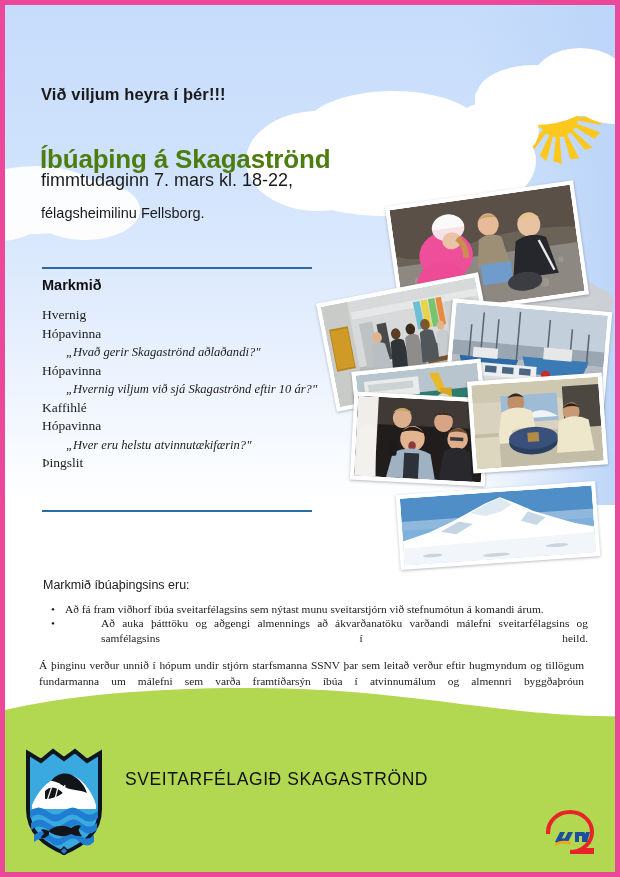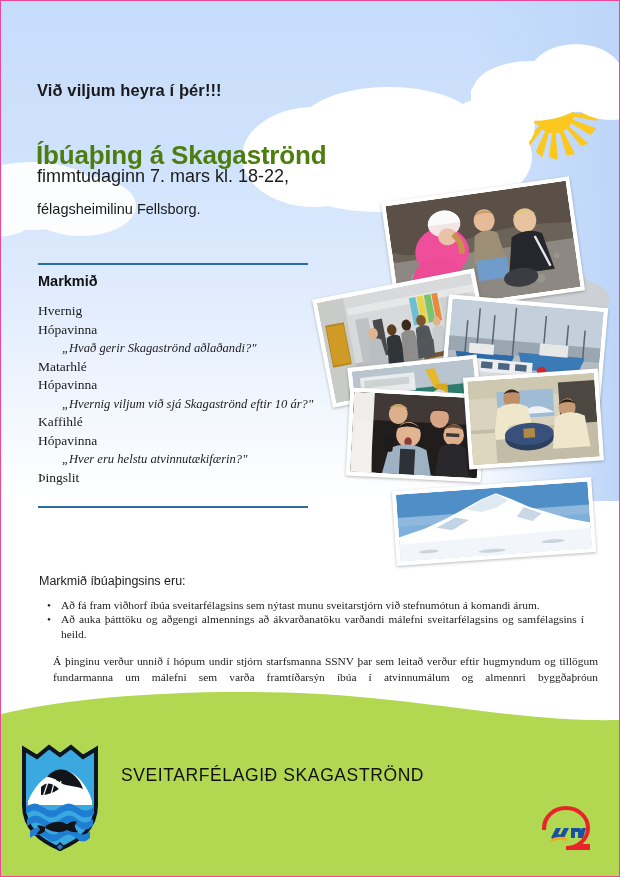--- a/index.html
+++ b/index.html
@@ -6,21 +6,21 @@
     margin: 0;
     padding: 0;
     background: #ffffff;
   }
   .poster {
     position: relative;
     width: 620px;
     height: 877px;
     overflow: hidden;
     background: #ffffff;
-    border: 1px solid #ec4899;
+    border: 5px solid #ec4899;
     box-sizing: border-box;
     font-family: "Liberation Sans", sans-serif;
   }
   
   .sky {
     position: absolute;
     left: 0; top: 0;
     width: 100%;
     height: 500px;
     background: linear-gradient(to bottom, #c6dcfb 0%, #cfe2fc 30%, #e1ecfd 60%, #f2f7fe 82%, #ffffff 100%);
@@ -136,24 +136,24 @@
     width: 22px;
     flex: 0 0 22px;
     padding-left: 8px;
     box-sizing: border-box;
   }
   .goals-list .btext {
     flex: 1 1 auto;
     text-align: justify;
     text-align-last: left;
   }
-  .goals-list .btext.just-all { text-align-last: justify; }
+  .goals-list .btext.just-all { text-align-last: justify; margin-left: 36px; }
   .closing {
     position: absolute;
-    left: 52px; top: 653px;
+    left: 34px; top: 653px;
     width: 545px;
     font-family: "Liberation Serif", serif;
     font-size: 11.4px;
     color: #1a1a1a;
     line-height: 15.5px;
     text-align: justify;
     text-align-last: justify;
   }
 
   
@@ -489,21 +489,20 @@
       </div>
     </div>
   </div>
 
   <div class="rule rule-top"></div>
   <div class="agenda-title">Markmið</div>
   <div class="agenda-list">
     <div class="item">Hvernig</div>
     <div class="item">Hópavinna</div>
     <div class="quote">„Hvað gerir Skagaströnd aðlaðandi?"</div>
-    <div class="item">Matarhlé</div>
     <div class="item">Hópavinna</div>
     <div class="quote">„Hvernig viljum við sjá Skagaströnd eftir 10 ár?"</div>
     <div class="item">Kaffihlé</div>
     <div class="item">Hópavinna</div>
     <div class="quote">„Hver eru helstu atvinnutækifærin?"</div>
     <div class="item">Þingslit</div>
   </div>
   <div class="rule rule-bottom"></div>
 
   <div class="goals-heading">Markmið íbúaþingsins eru:</div>

